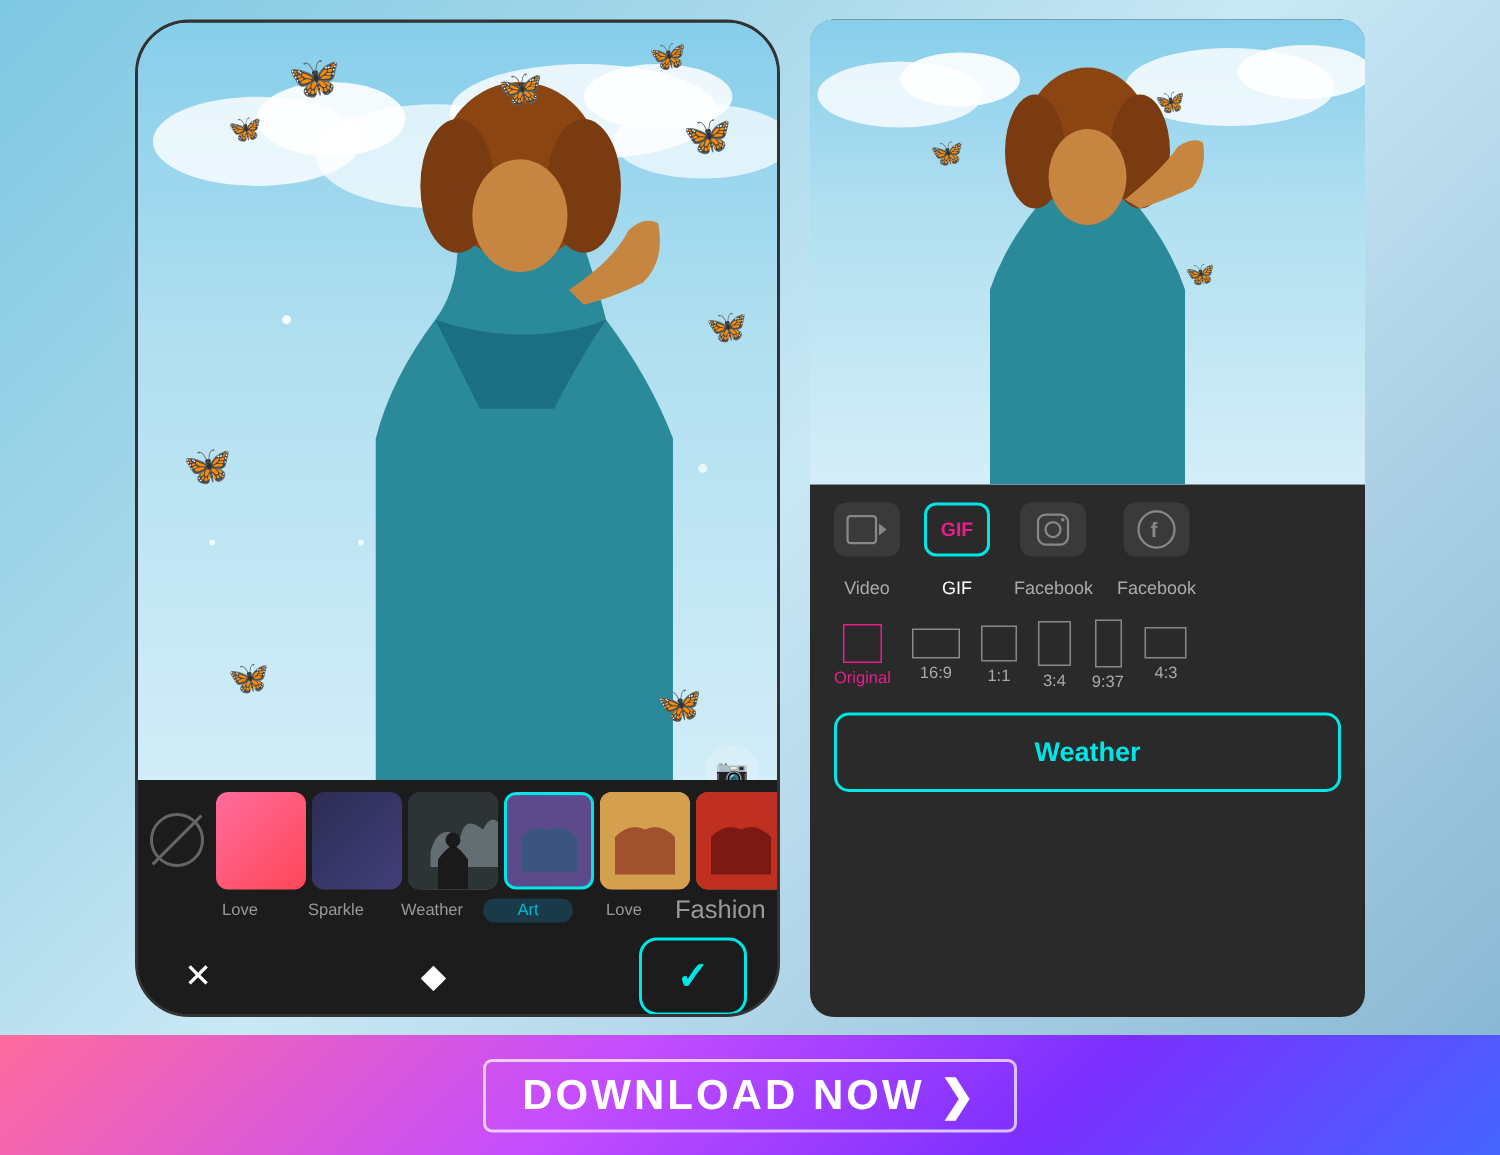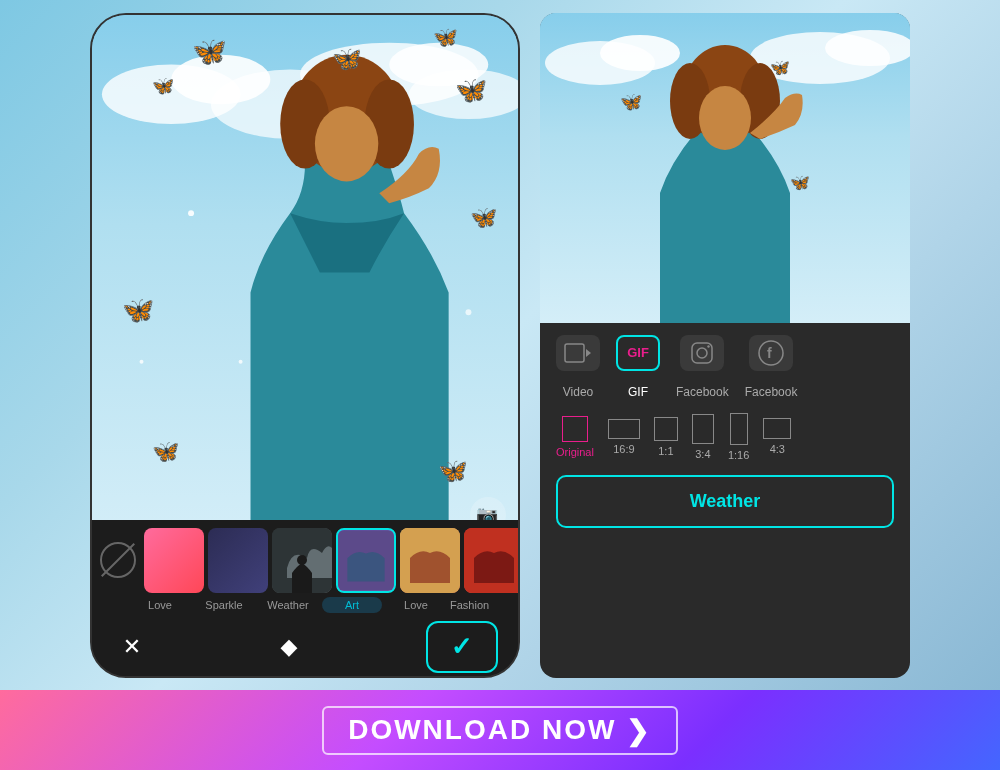--- a/index.html
+++ b/index.html
@@ -389,21 +389,21 @@
         </div>
       </div>
 
       <div style="display:flex; align-items:center; gap:4px; padding:2px 8px;">
         <div style="width:36px;"></div>
         <div class="filter-label" style="width:60px; font-size:11px; color:#999; text-align:center;">Love</div>
         <div class="filter-label" style="width:60px; font-size:11px; color:#999; text-align:center;">Sparkle</div>
         <div class="filter-label" style="width:60px; font-size:11px; color:#999; text-align:center;">Weather</div>
         <div class="filter-label active" style="width:60px; font-size:11px; color:#00bcd4; text-align:center; background:#1a3a4a; border-radius:12px; padding:2px 6px;">Art</div>
         <div class="filter-label" style="width:60px; font-size:11px; color:#999; text-align:center;">Love</div>
-        <div class="filter-label" style="width:60px; font-size:11px; color:#999; text-align:left;">Fashion</div>
+        <div class="filter-label" style="width:60px; font-size:17px; color:#999; text-align:left;">Fashion</div>
       </div>
 
       <div style="display:flex; justify-content:space-between; align-items:center; padding:6px 20px;">
         <div style="color:#fff; font-size:22px; width:40px; text-align:center;">✕</div>
         <div style="color:#fff; font-size:22px; width:40px; text-align:center;">◆</div>
         <div style="width:72px; height:52px; border:2px solid #00e5e5; border-radius:12px; display:flex; align-items:center; justify-content:center; color:#00e5e5; font-size:26px; font-weight:bold;">✓</div>
       </div>
     </div>
   </div>
 
@@ -490,21 +490,21 @@
         <div class="aspect-tab">
           <div class="aspect-shape r1-1"></div>
           <span class="aspect-label">1:1</span>
         </div>
         <div class="aspect-tab">
           <div class="aspect-shape r3-4"></div>
           <span class="aspect-label">3:4</span>
         </div>
         <div class="aspect-tab">
           <div class="aspect-shape r9-16"></div>
-          <span class="aspect-label">1:16</span>
+          <span class="aspect-label">9:37</span>
         </div>
         <div class="aspect-tab">
           <div class="aspect-shape r4-3"></div>
           <span class="aspect-label">4:3</span>
         </div>
       </div>
 
 
       <button class="export-btn">Weather</button>
     </div>

